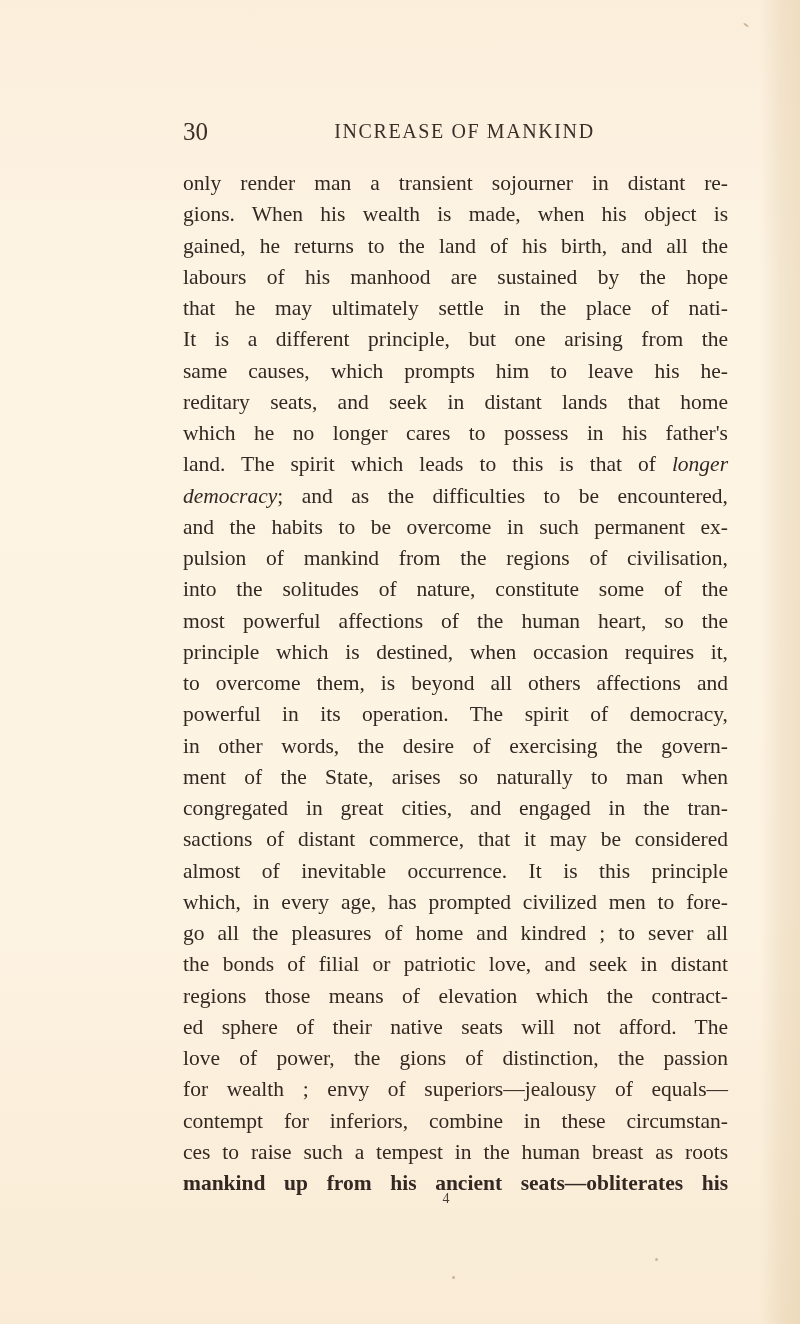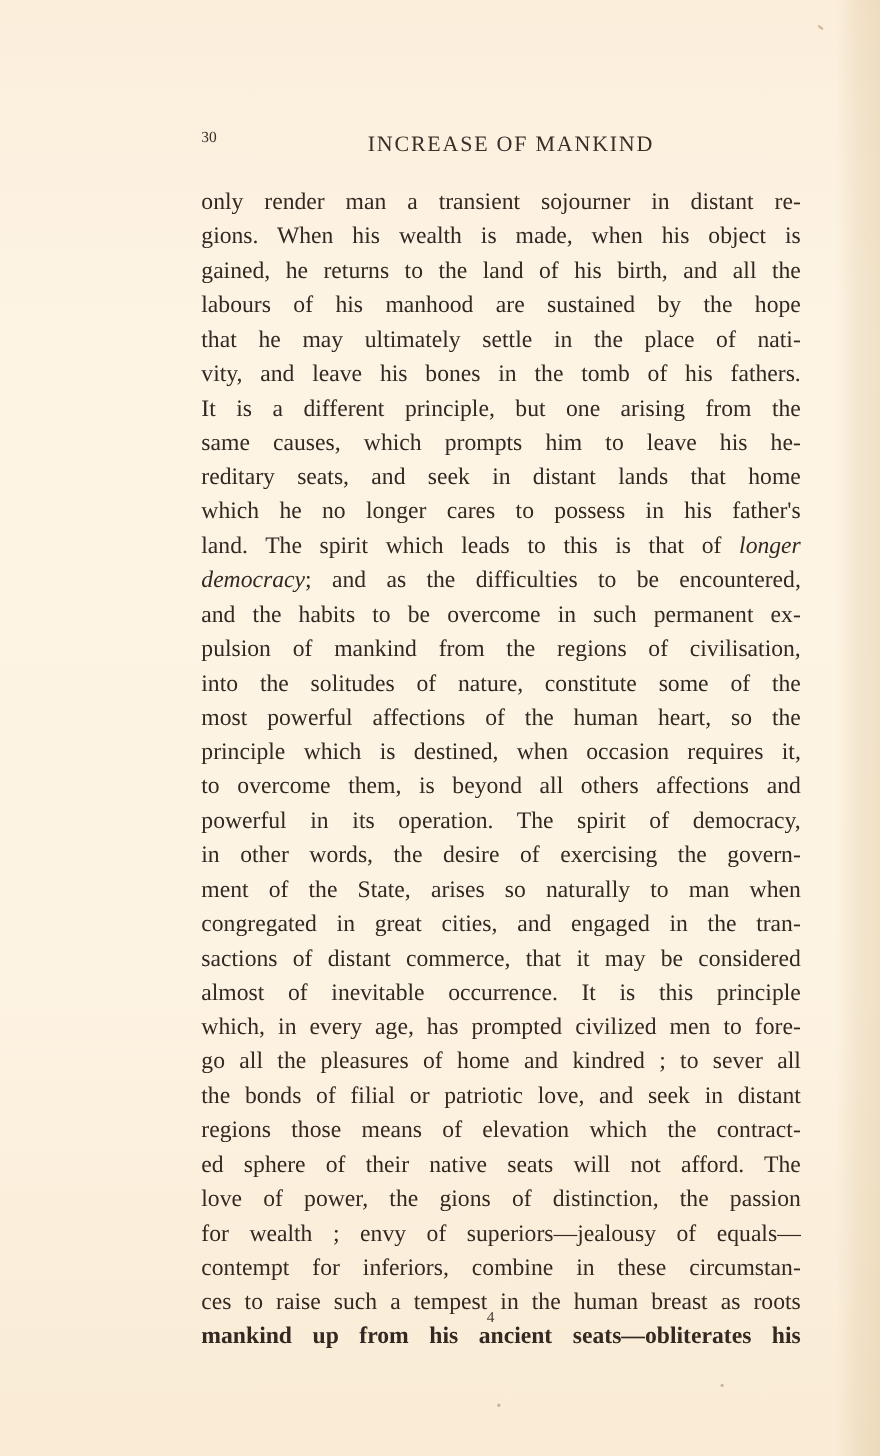--- a/index.html
+++ b/index.html
@@ -28,21 +28,21 @@
       top: 118px;
       width: 545px;
       height: 24px;
       font-family: "Liberation Serif", "DejaVu Serif", serif;
       color: #3a2f28;
     }
     .page-number {
       position: absolute;
       left: 0;
       top: 0;
-      font-size: 14px;
+      font-size: 25px;
     }
     .running-head {
       position: absolute;
       left: 0;
       right: 0;
       top: 2px;
       text-align: center;
       font-size: 20px;
       letter-spacing: 1.6px;
       padding-left: 18px;
@@ -97,21 +97,20 @@
     <span class="page-number">30</span>
     <span class="running-head">INCREASE OF MANKIND</span>
   </div>
 
   <div class="body-text">
     <span class="line">only render man a transient sojourner in distant re-</span>
     <span class="line">gions. When his wealth is made, when his object is</span>
     <span class="line">gained, he returns to the land of his birth, and all the</span>
     <span class="line">labours of his manhood are sustained by the hope</span>
     <span class="line">that he may ultimately settle in the place of nati-</span>
-    <span class="line">vity, and leave his bones in the tomb of his fathers.</span>
     <span class="line">It is a different principle, but one arising from the</span>
     <span class="line">same causes, which prompts him to leave his he-</span>
     <span class="line">reditary seats, and seek in distant lands that home</span>
     <span class="line">which he no longer cares to possess in his father's</span>
     <span class="line"><span>land. The spirit which leads to this is that of</span> <span class="it">longer</span></span>
     <span class="line"><span class="it">democracy</span><span>; and as the difficulties to be encountered,</span></span>
     <span class="line">and the habits to be overcome in such permanent ex-</span>
     <span class="line">pulsion of mankind from the regions of civilisation,</span>
     <span class="line">into the solitudes of nature, constitute some of the</span>
     <span class="line">most powerful affections of the human heart, so the</span>

